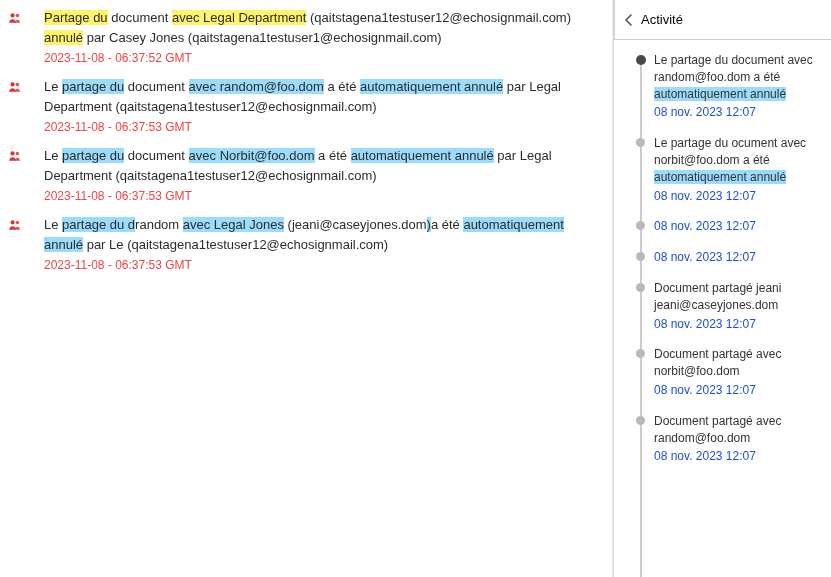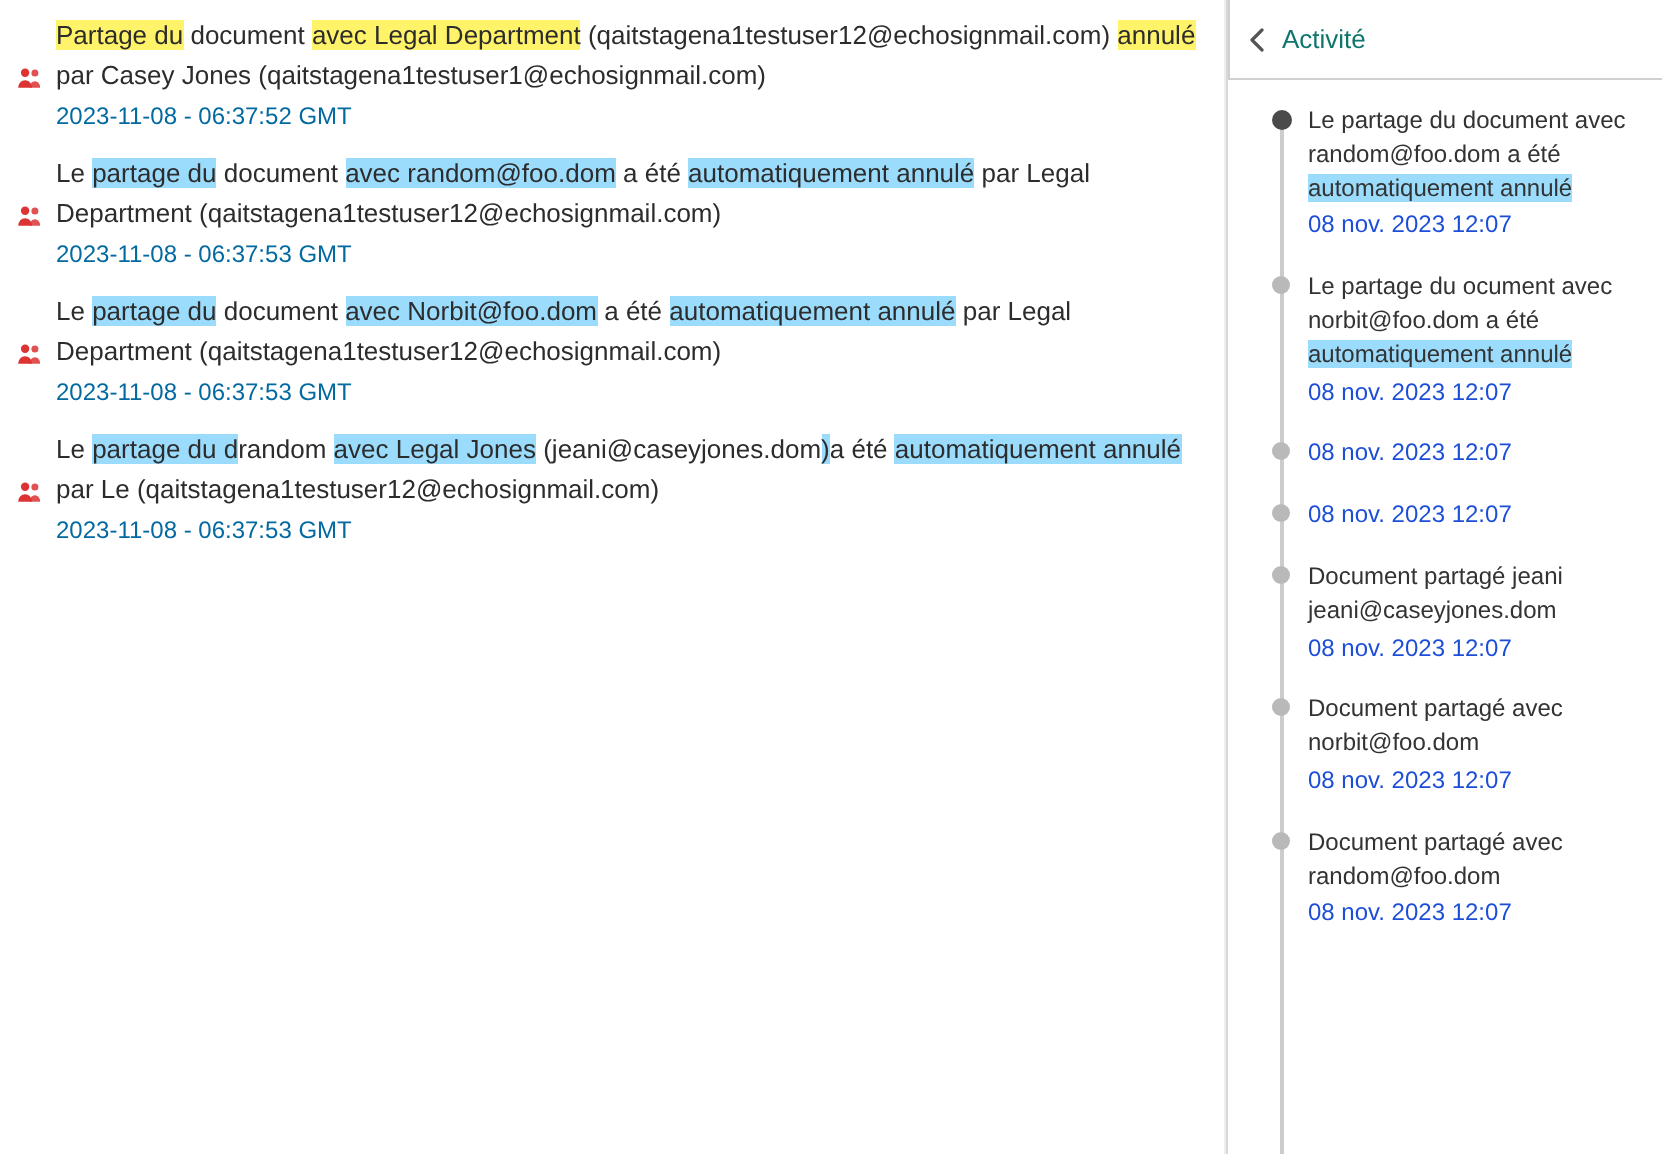--- a/index.html
+++ b/index.html
@@ -14,59 +14,60 @@
       display: flex;
     }
     .main {
       flex: 1;
       overflow: hidden;
       padding: 8px 8px 0 8px;
       border-right: 1px solid #eee;
     }
     .audit-item {
       display: flex;
-      align-items: center;
+      align-items: flex-start;
       margin-bottom: 10px;
+      gap: 16px;
     }
     .audit-icon {
       width: 14px;
       height: 14px;
       margin-top: 3px;
       margin-right: 6px;
       flex-shrink: 0;
     }
     .audit-icon svg { display: block; }
     .audit-content {
       flex: 1;
       line-height: 1.5;
     }
     .audit-time {
       font-size: 12px;
-      color: #0369a1;
+      color: #ef4444;
       margin-top: 2px;
     }
     .hl-y { background: #fff36a; }
     .hl-b { background: #9bdcfd; }
     .side {
       width: 218px;
       flex-shrink: 0;
       border-left: 1px solid #d8d8d8;
       display: flex;
       flex-direction: column;
     }
     .side-header {
       display: flex;
       align-items: center;
       height: 40px;
       border: 1px solid #d0d0d0;
       border-right: none;
       border-top: none;
       padding: 0 10px;
       font-size: 13px;
-      color: #0f766e;
+      color: #000000;
     }
     .side-header .chev {
       margin-right: 8px;
       display: inline-flex;
     }
     .timeline-wrap {
       flex: 1;
       overflow: hidden;
       position: relative;
       padding: 12px 10px 0 22px;

